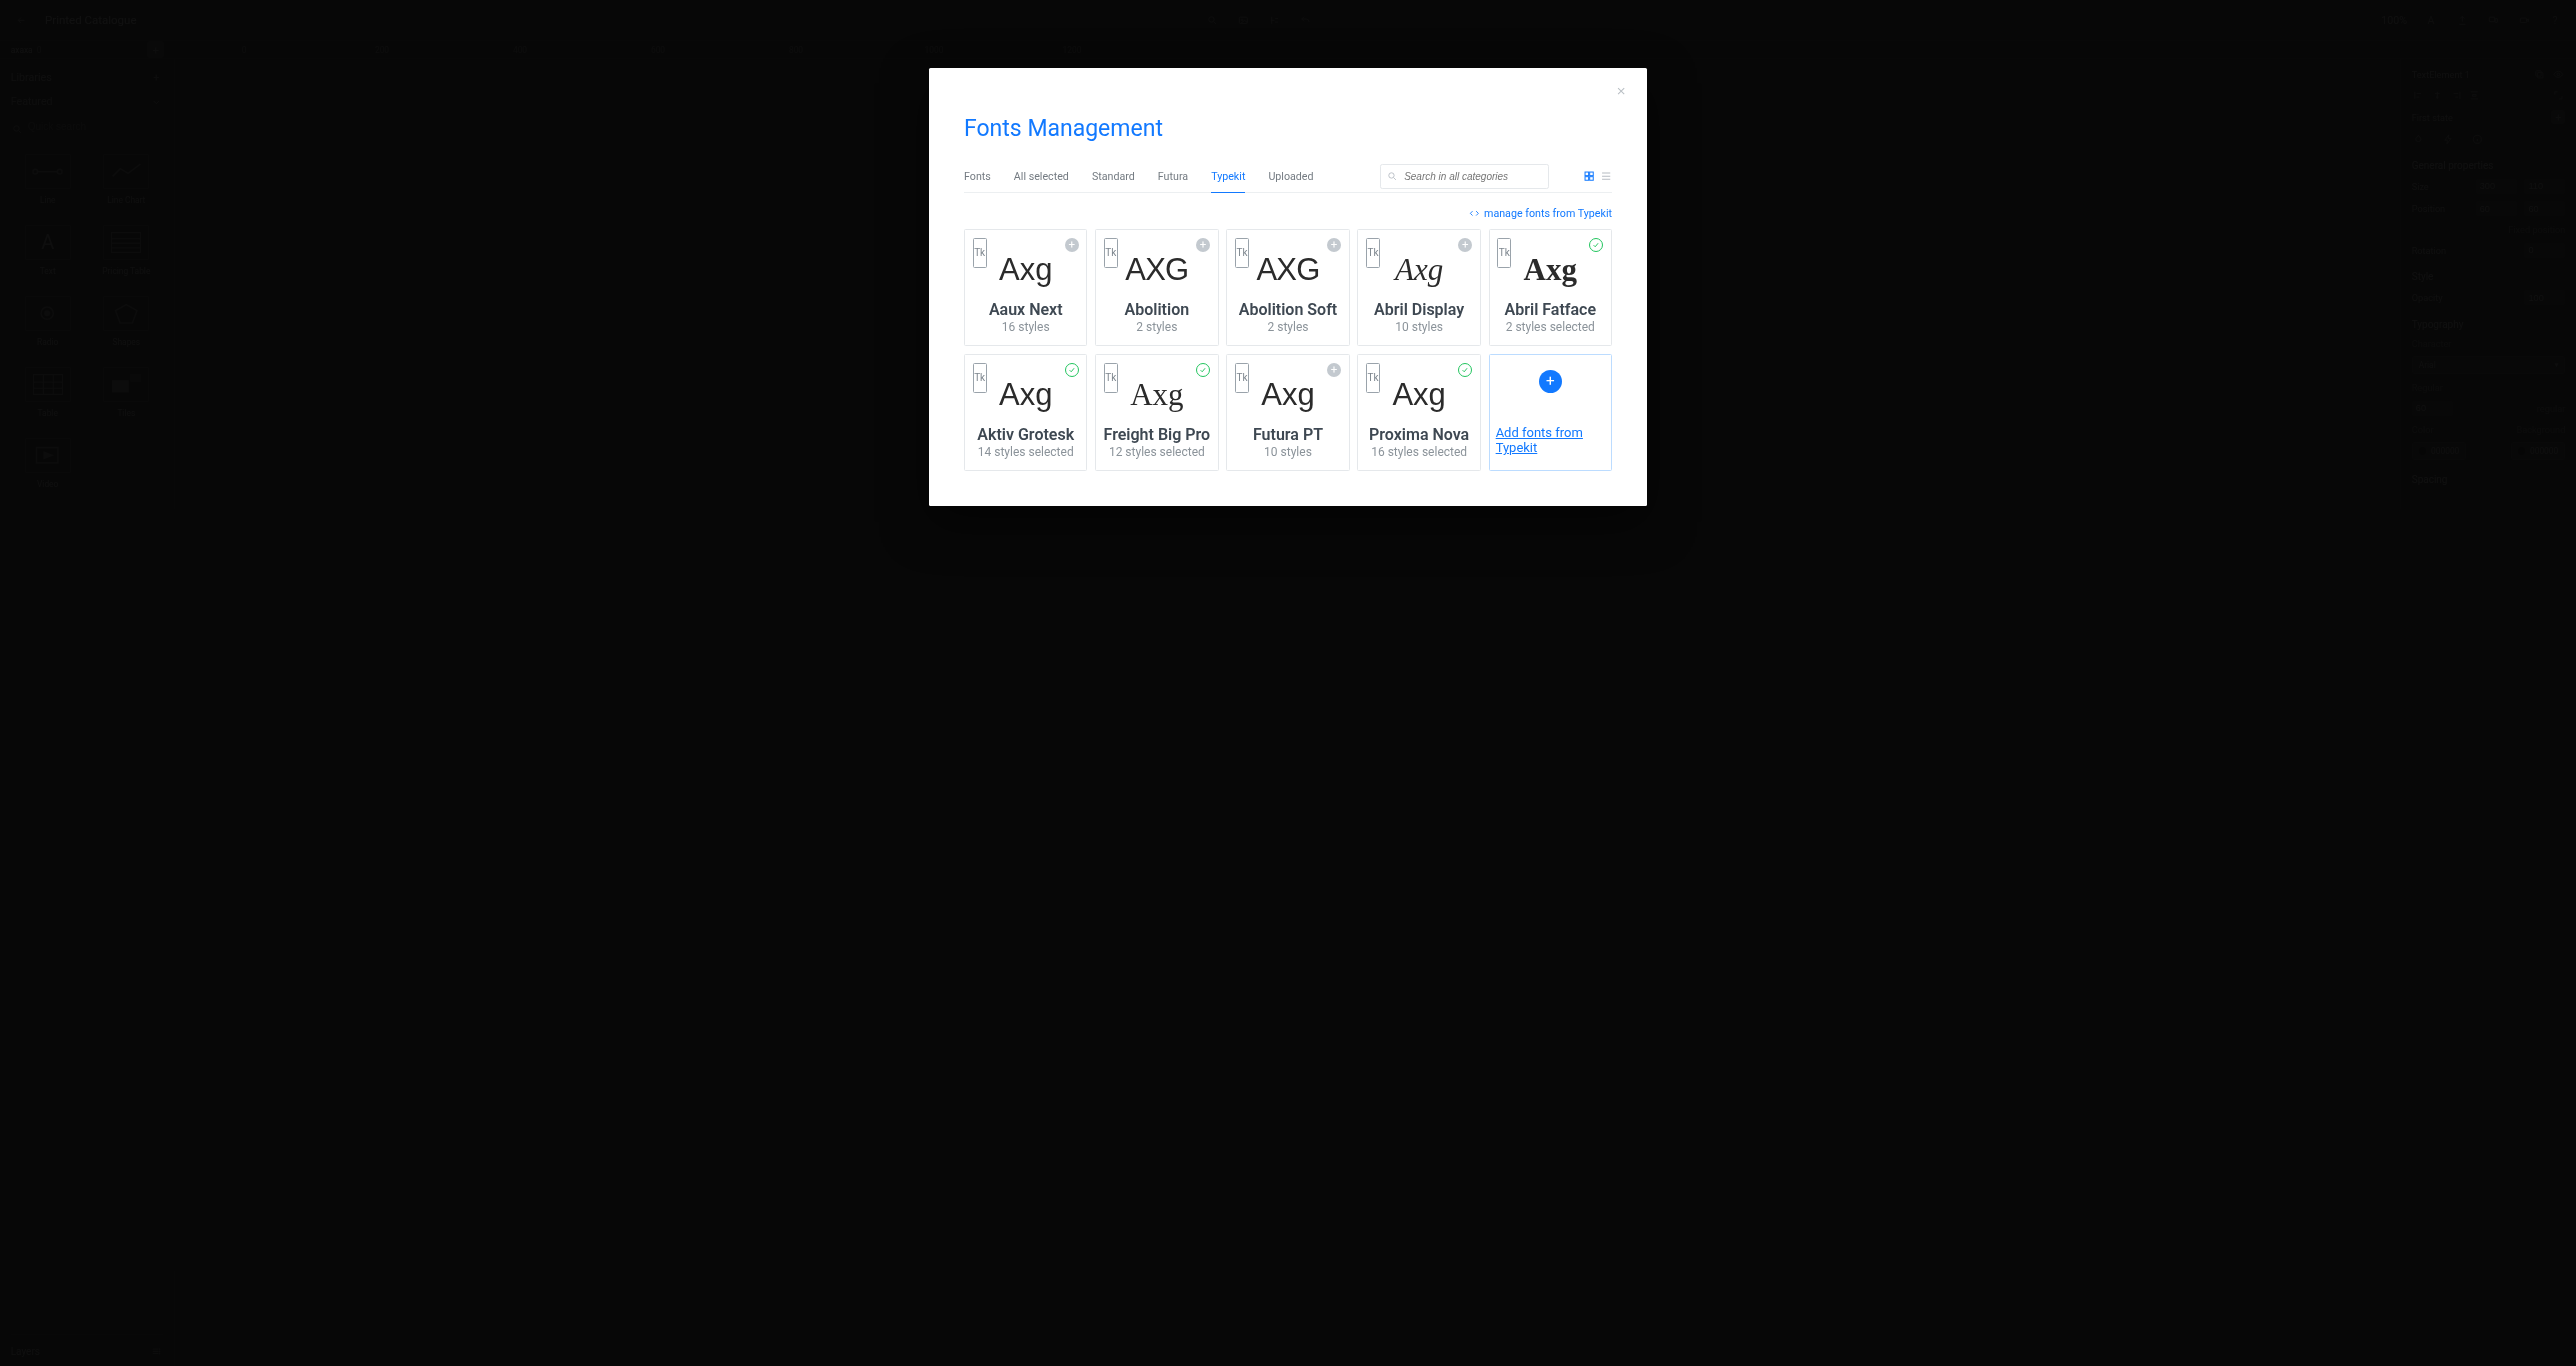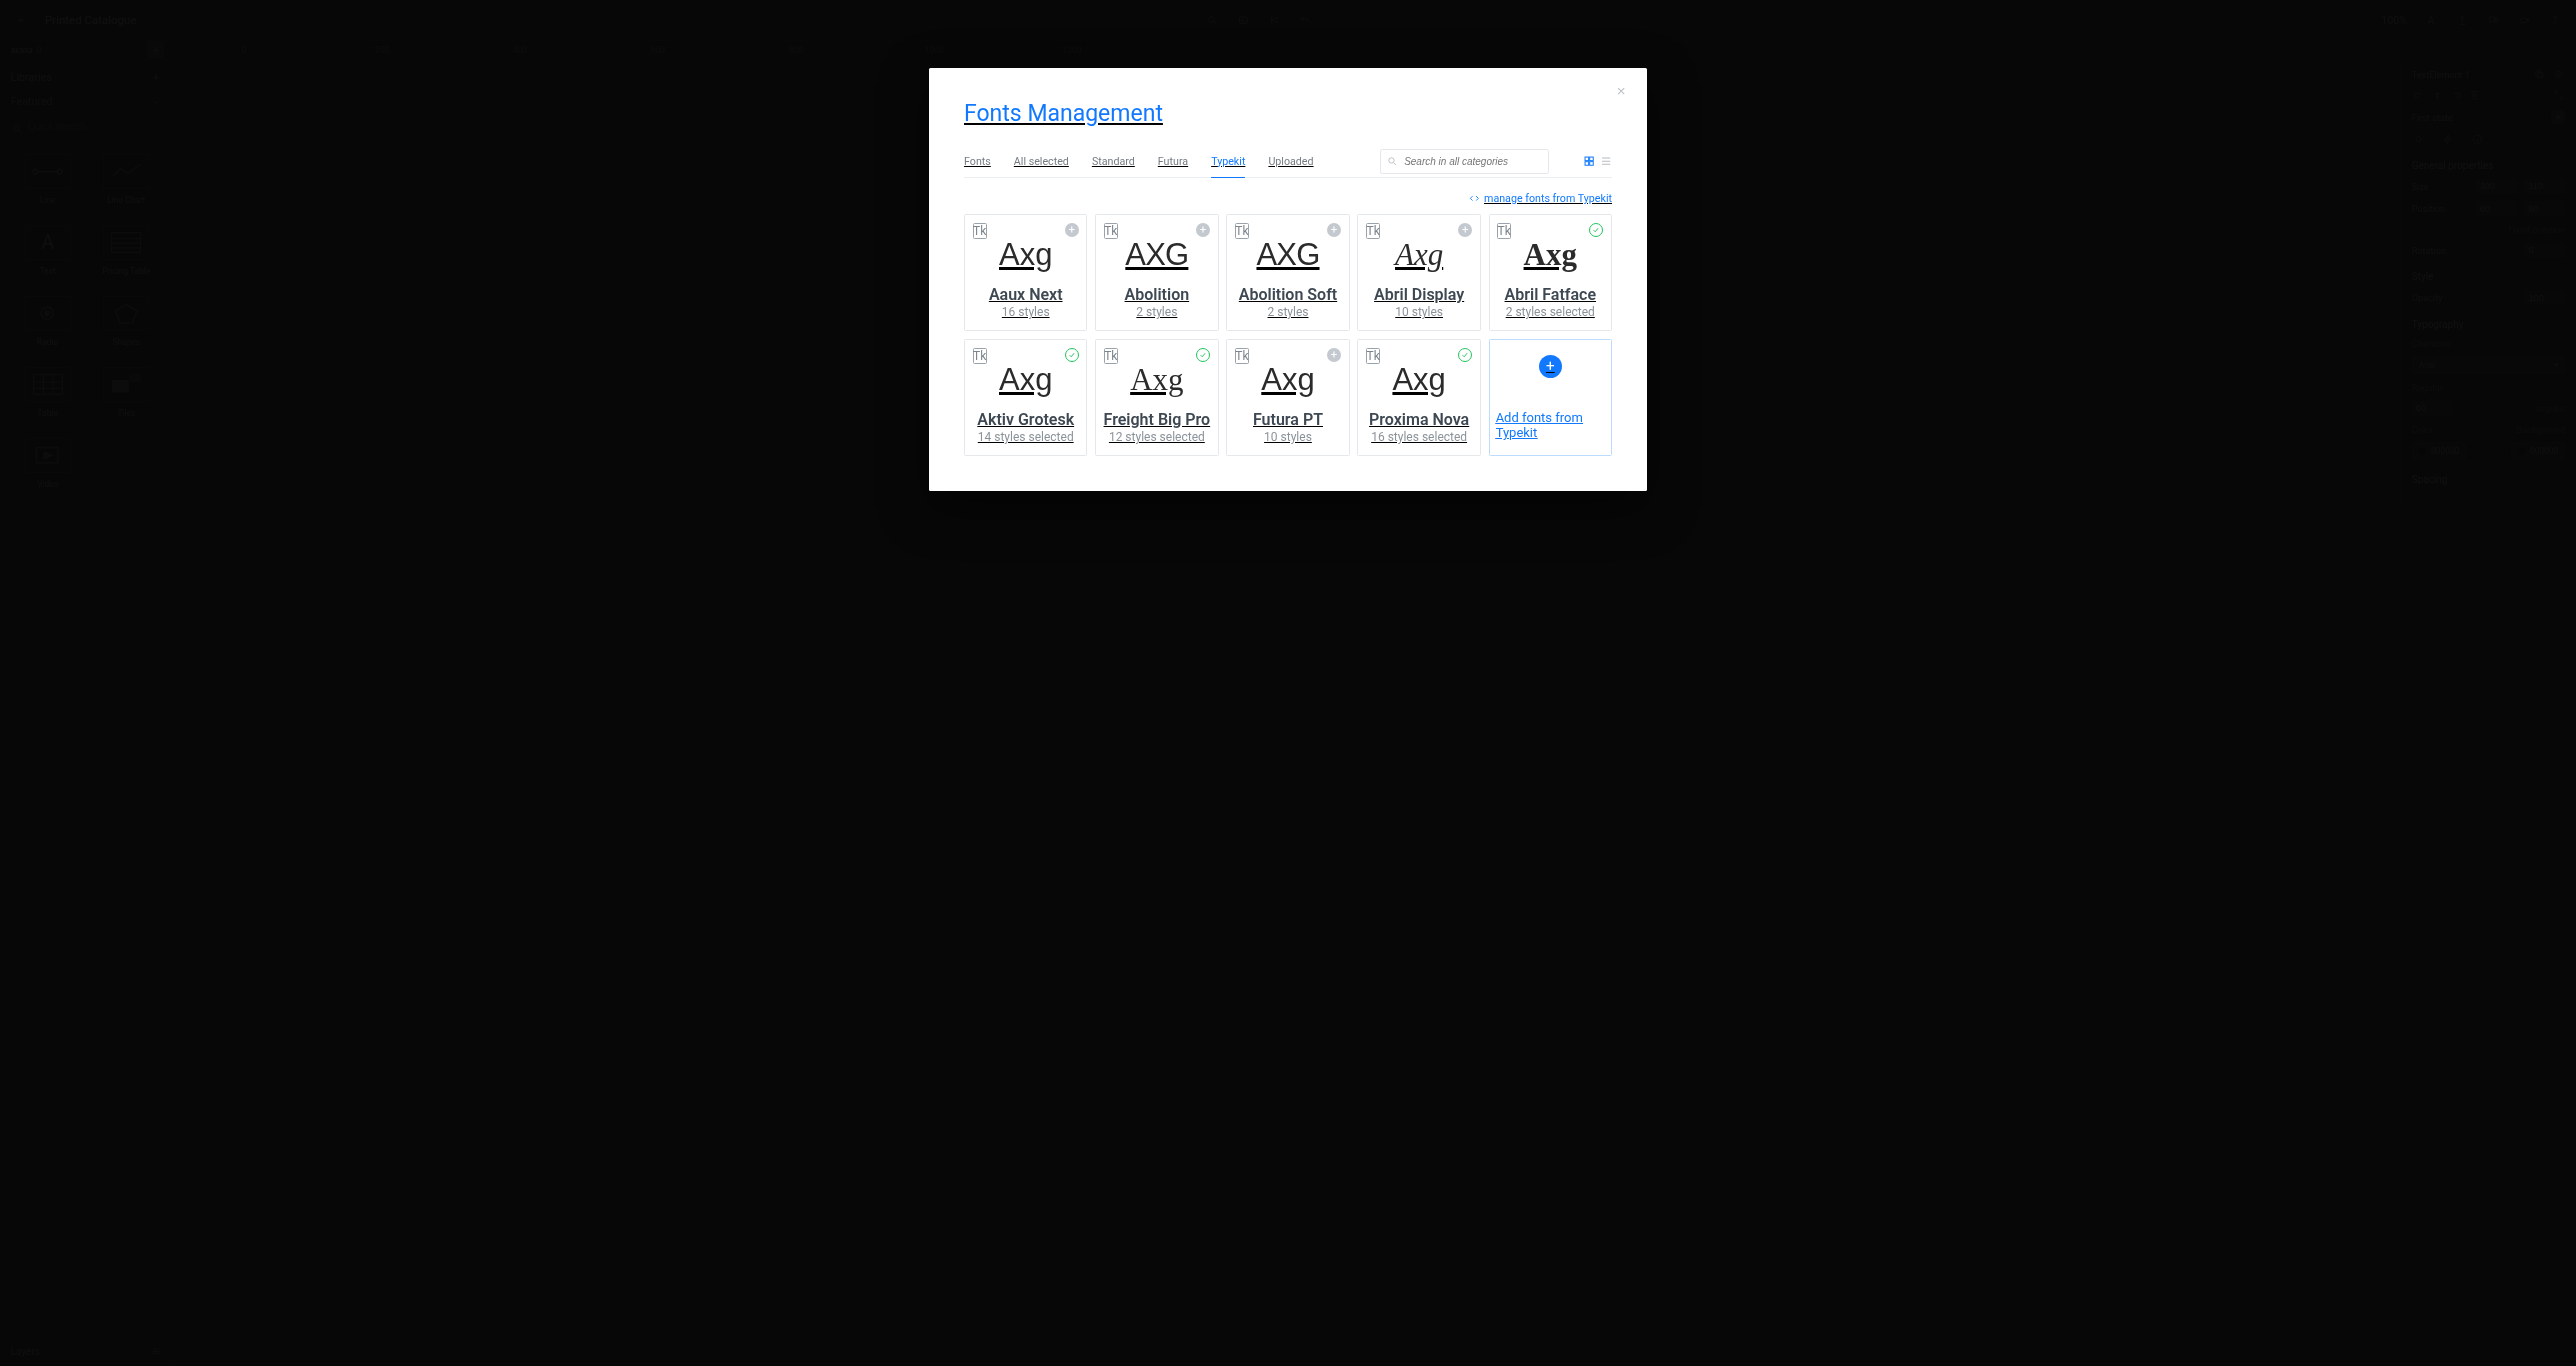--- a/index.html
+++ b/index.html
@@ -40,40 +40,40 @@
   .svg14 { width:10.7px; height:10.7px; }
   .add-badge { width:17px; height:17px; background:#444; border-radius:3.1px; color:#ccc; display:flex; align-items:center; justify-content:center; font-size:11.5px; }
 
   .ruler-left { width:175px; display:flex; align-items:center; justify-content:space-between; padding:0 10.7px;}
   .ruler-left .doc-tab { color:#eee; }
 
   
   .dark-overlay { position:absolute; inset:0; background:rgba(0,0,0,0.72); }
 
   
-  .modal { position:absolute; top:68px; left:50%; transform:translateX(-50%); width:718px; background:#fff; border-radius:1.5px; box-shadow:0 15.3px 46px rgba(0,0,0,0.5); padding:32px 35px 35px 35px;text-decoration:underline; }
+  .modal { position:absolute; top:68px; left:50%; transform:translateX(-50%); width:718px; background:#fff; border-radius:1.5px; box-shadow:0 15.3px 46px rgba(0,0,0,0.5); padding:47px 35px 35px 35px; }
   .modal .close-x { position:absolute; right:20px; top:17px; color:#b9bfc4; cursor:pointer; font-size:17px; line-height:1; }
   .modal h1 { color:#1279ff; font-weight:400; font-size:23px; margin-bottom:18.4px; }
   .tabs-row { display:flex; align-items:center; border-bottom:0.8px solid #eceff1; gap:23px; position:relative;}
   .tab { color:#747b82; font-size:10.7px; padding:9.2px 0; cursor:pointer;text-align:center; }
   .tab.active { color:#1279ff; border-bottom:1.5px solid #1279ff; margin-bottom:-0.8px; }
   .tabs-spacer { flex:1; }
   .search-wrap { position:relative; width:169px; margin-right:6.1px; }
   .search-wrap input { width:100%; border:0.8px solid #e5e8eb; border-radius:2.3px; padding:6.1px 7.7px 6.1px 23px; font-size:10px; font-style:italic; color:#7a828a; outline:none;}
   .search-wrap .sicon { position:absolute; left:7px; top:7px; color:#b6bcc2;}
   .view-toggle { display:flex; align-items:center; gap:4.6px; margin-left:4.6px;}
   .view-toggle .grid-ic { color:#1279ff; }
   .view-toggle .list-ic { color:#b6bcc2; }
 
   .manage-row { display:flex; justify-content:flex-end; margin:14px 0 9.2px 0;}
   .manage-link { color:#1279ff; font-size:10.7px; display:flex; align-items:center; gap:4.6px; cursor:pointer;}
 
   .grid { display:grid; grid-template-columns:repeat(5, 1fr); gap:7.7px; }
   .card { border:0.8px solid #e5e8eb; border-radius:1.5px; height:117px; position:relative; display:flex; flex-direction:column; align-items:center; justify-content:flex-end; padding:10.7px 6.1px; cursor:pointer;}
-  .card .badge-tk { position:absolute; left:7.7px; top:7.7px; width:14px; height:16px; border:0.8px solid #9aa3ab; color:#7c858d; font-size:12px; display:flex; align-items:center; justify-content:center; border-radius:1.5px;}
+  .card .badge-tk { position:absolute; left:7.7px; top:7.7px; width:14px; height:30px; border:0.8px solid #9aa3ab; color:#7c858d; font-size:10px; display:flex; align-items:center; justify-content:center; border-radius:1.5px;}
   .card .status { position:absolute; right:7.7px; top:7.7px; width:14px; height:14px; border-radius:50%; display:flex; align-items:center; justify-content:center;}
   .card .status.plus { background:#c3c9cf; color:#fff; font-size:11.5px; line-height:1;}
   .card .status.check { border:1.2px solid #22c55e; color:#22c55e; background:#fff; }
   .card .status.check svg{ width:7.7px; height:7.7px; }
   .card .sample { flex:1; display:flex; align-items:center; justify-content:center; font-size:31px; color:#2b2b2b;}
   .card .fname { color:#3e4852; font-size:16px; font-weight:600;}
   .card .fstyles { color:#8b939a; font-size:12px; margin-top:1.5px;}
 
   
   .sample.serif-italic { font-family: Georgia, serif; font-style:italic; }

